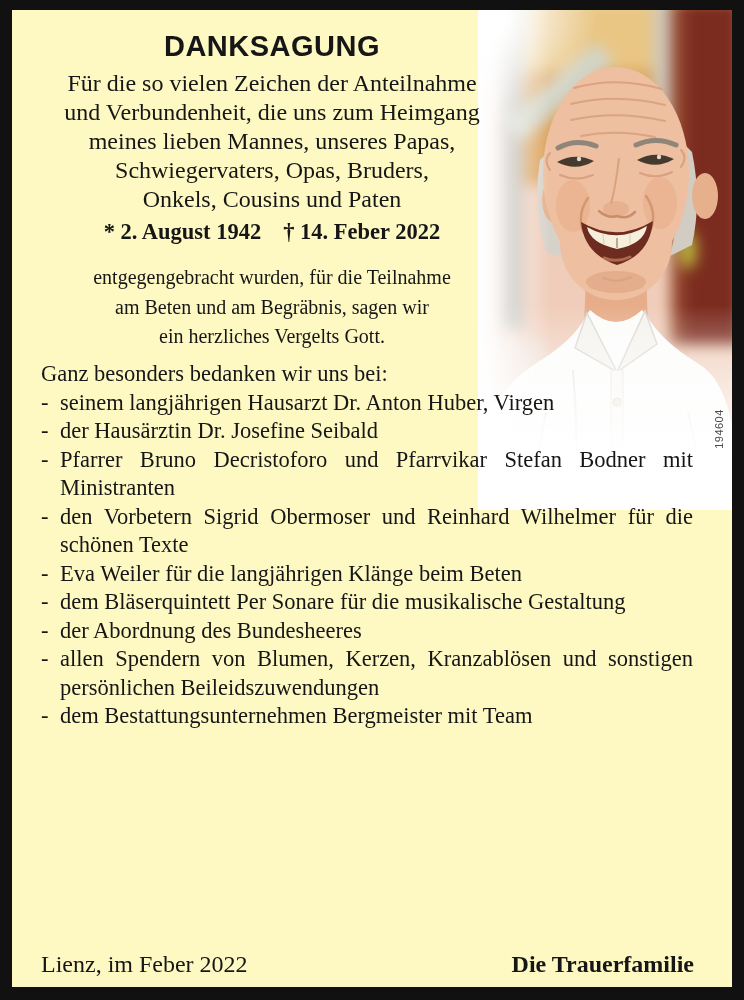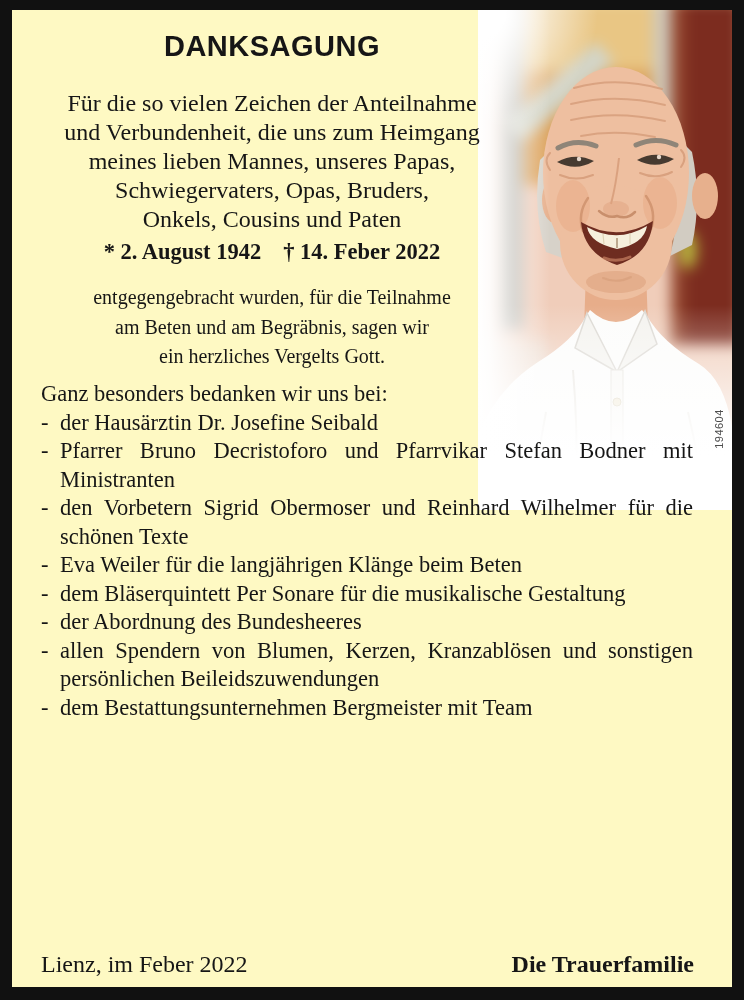--- a/index.html
+++ b/index.html
@@ -28,21 +28,21 @@
   .title {
     margin-top:21px;
     font-family:"Liberation Sans", sans-serif;
     font-weight:900;
     font-size:29px;
     line-height:30px;
     letter-spacing:0.5px;
   }
   .prelines { white-space:pre-line; }
   .intro {
-    margin-top:28px;
+    margin-top:8px;
     font-size:24px;
     line-height:29px;
   }
   .deceased-name {
     margin-top:9px;
     font-weight:bold;
     font-size:60px;
     line-height:54px;
     letter-spacing:-0.5px;
   }
@@ -230,20 +230,21 @@
       <span class="birth">* 2. August 1942</span><span class="death">† 14. Feber 2022</span>
     </div>
     <div class="outro prelines">entgegengebracht wurden, für die Teilnahme
 am Beten und am Begräbnis, sagen wir
 ein herzliches Vergelts Gott.</div>
   </div>
 
   <div class="thanks">
     <div class="thanks-heading">Ganz besonders bedanken wir uns bei:</div>
     <ul class="thanks-list">
+      <li><span class="dash">-</span><span>seinem langjährigen Hausarzt Dr. Anton Huber, Virgen</span></li>
       <li><span class="dash">-</span><span>der Hausärztin Dr. Josefine Seibald</span></li>
       <li><span class="dash">-</span><span>Pfarrer Bruno Decristoforo und Pfarrvikar Stefan Bodner mit Ministranten</span></li>
       <li><span class="dash">-</span><span>den Vorbetern Sigrid Obermoser und Reinhard Wilhelmer für die schönen Texte</span></li>
       <li><span class="dash">-</span><span>Eva Weiler für die langjährigen Klänge beim Beten</span></li>
       <li><span class="dash">-</span><span>dem Bläserquintett Per Sonare für die musikalische Gestaltung</span></li>
       <li><span class="dash">-</span><span>der Abordnung des Bundesheeres</span></li>
       <li><span class="dash">-</span><span>allen Spendern von Blumen, Kerzen, Kranzablösen und sonstigen persönlichen Beileidszuwendungen</span></li>
       <li><span class="dash">-</span><span>dem Bestattungsunternehmen Bergmeister mit Team</span></li>
     </ul>
   </div>

